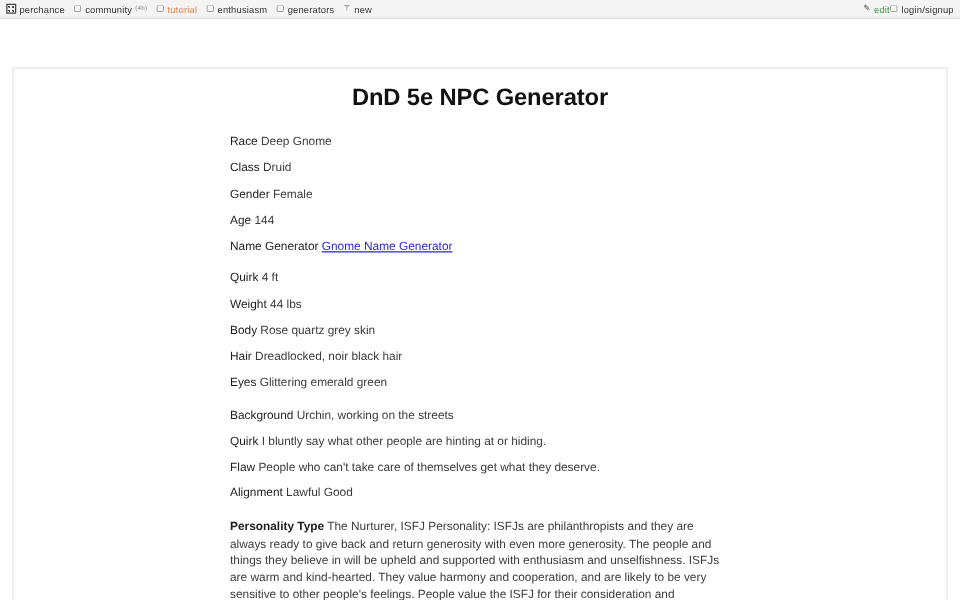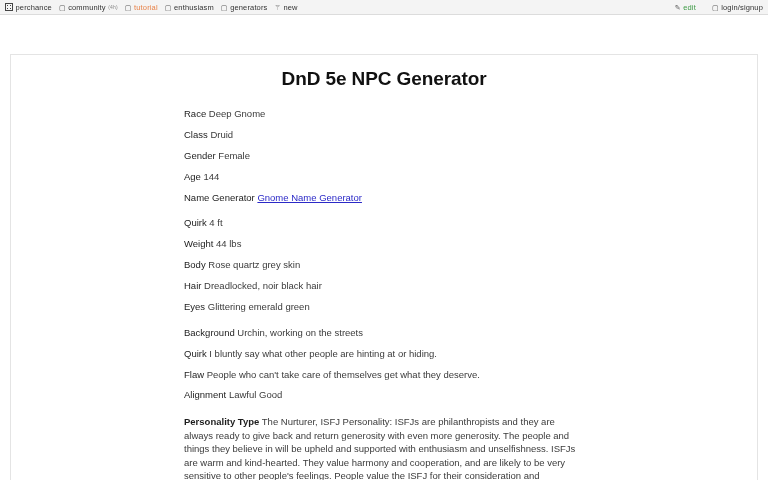--- a/index.html
+++ b/index.html
@@ -16,21 +16,21 @@
     background: #f4f4f4;
     border-bottom: 1px solid #dcdcdc;
     display: flex;
     align-items: center;
     padding: 0 5px;
     font-size: 7.5px;
     color: #333;
     letter-spacing: .15px;
   }
   .nav-left { display: flex; align-items: center; gap: 7px; }
-  .nav-right { margin-left: auto; display: flex; align-items: center; gap: 16px; }
+  .nav-right { margin-left: auto; display: flex; align-items: center; gap: 0; }
   .nav-item { display: flex; align-items: center; gap: 2.5px; white-space: nowrap; color: #333; }
   .nav-item.tutorial { color: #e8834a; }
   .nav-item.edit { color: #3f9b46; }
   .nav-ico { display: inline-block; line-height: 1; font-size: 7px; color: #555; }
   .logo-ico {
     width: 8px; height: 8px;
     border: 1px solid #444;
     display: inline-block;
     position: relative;
     background:

